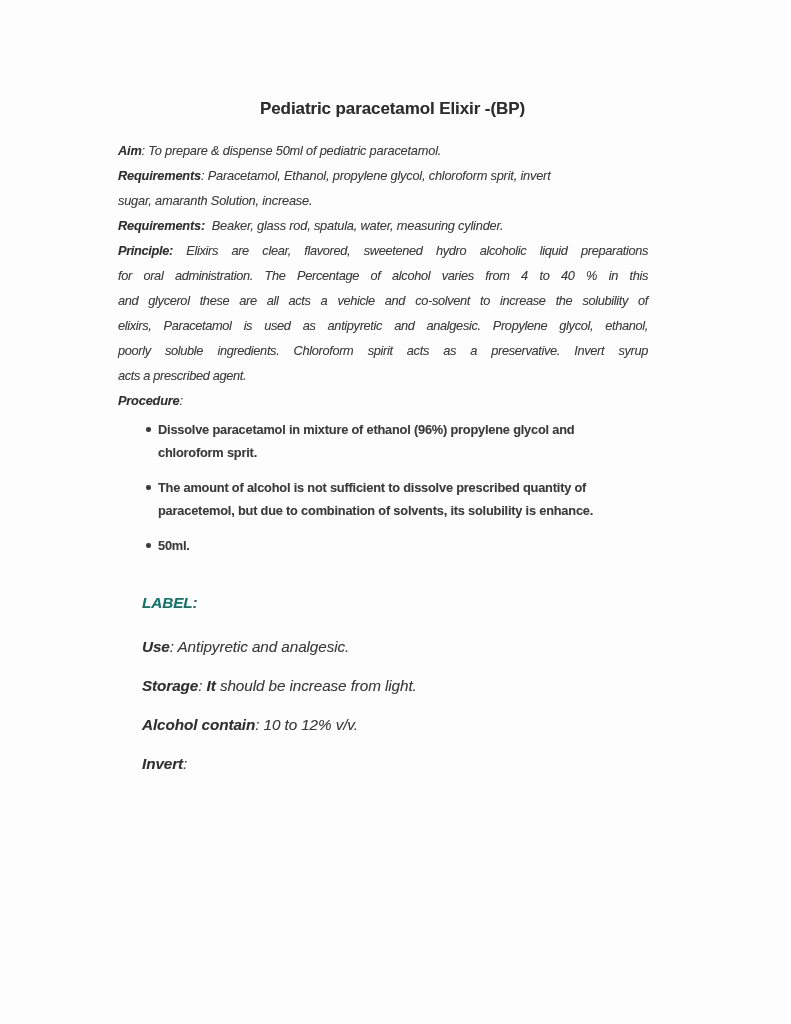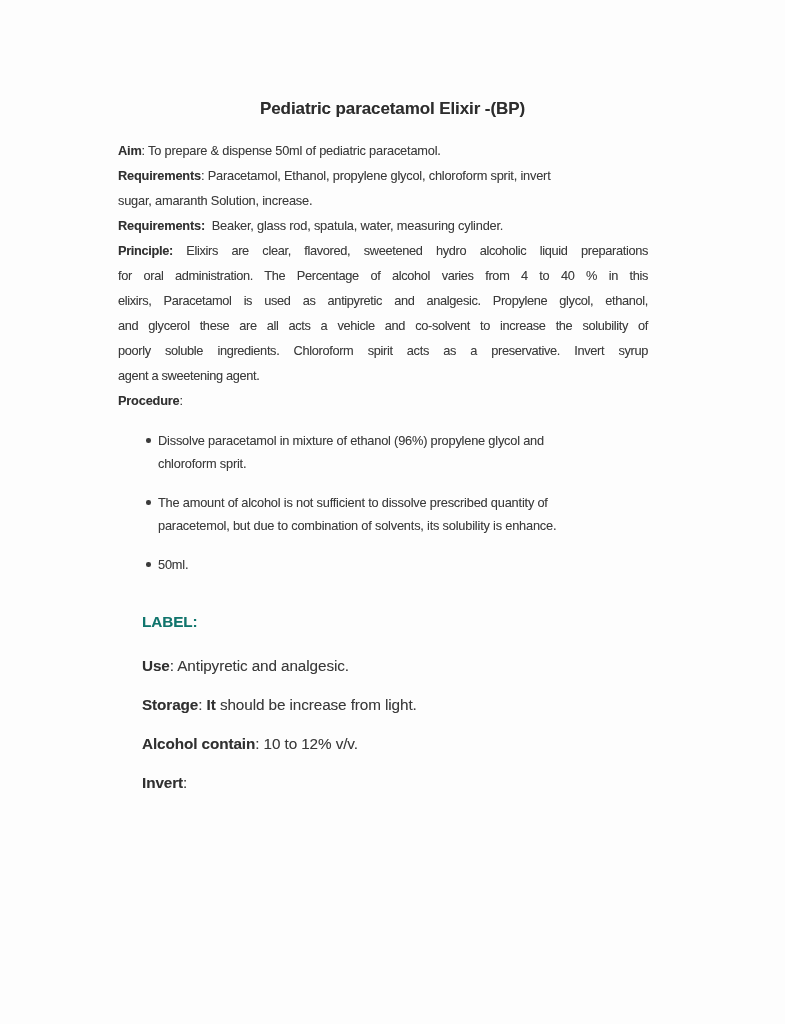--- a/index.html
+++ b/index.html
@@ -31,41 +31,42 @@
     position: absolute;
     left: 118px;
     top: 138px;
     width: 530px;
     font-size: 12.8px;
     line-height: 25px;
     letter-spacing: -0.2px;
     text-shadow: 0 0 0.6px rgba(59,59,59,0.3);
   }
 
-  .doc-body p { margin: 0; }
+  .doc-body p { margin: 0; font-style: italic; }
   .p-aim        { margin-bottom: 11px; }
   .p-req1       { margin-bottom: 8px;  }
   .p-req2       { margin-bottom: 9px;  }
   .p-principle  { margin-bottom: 0; letter-spacing: -0.35px; }
   .p-procedure  { margin-bottom: 2px; }
 
   .b { font-weight: bold; color: #303030; }
 
   .line  { display: block; }
   .jline { display: block; text-align: justify; text-align-last: justify; }
 
   ul.bullets {
     list-style: none;
     margin: 0;
     padding: 0 0 0 40px;
   }
   ul.bullets li {
     position: relative;
     line-height: 23px;
-    margin: 16px 0 12px 0;
+    margin: 5px 0 12px 0;
+    font-weight: bold;
   }
   ul.bullets li .dot {
     position: absolute;
     left: -12px;
     top: 9px;
     width: 4.5px;
     height: 4.5px;
     border-radius: 50%;
     background: #3b3b3b;
   }
@@ -94,24 +95,24 @@
     <p class="p-req1">
       <span class="line"><span class="b">Requirements</span><span>: Paracetamol, Ethanol, propylene glycol, chloroform sprit, invert</span></span>
       <span class="line">sugar, amaranth Solution, increase.</span>
     </p>
 
     <p class="p-req2"><span class="b">Requirements:</span><span>&nbsp; Beaker, glass rod, spatula, water, measuring cylinder.</span></p>
 
     <p class="p-principle">
       <span class="jline"><span class="b">Principle:</span><span> Elixirs are clear, flavored, sweetened hydro alcoholic liquid preparations</span></span>
       <span class="jline">for oral administration. The Percentage of alcohol varies from 4 to 40 % in this</span>
+      <span class="jline">and glycerol these are all acts a vehicle and co-solvent to increase the solubility of</span>
       <span class="jline">elixirs, Paracetamol is used as antipyretic and analgesic. Propylene glycol, ethanol,</span>
-      <span class="jline">and glycerol these are all acts a vehicle and co-solvent to increase the solubility of</span>
       <span class="jline">poorly soluble ingredients. Chloroform spirit acts as a preservative. Invert syrup</span>
-      <span class="line">agent a sweetening agent.</span>
+      <span class="line">acts a prescribed agent.</span>
     </p>
 
     <p class="p-procedure"><span class="b">Procedure</span><span>:</span></p>
 
     <ul class="bullets">
       <li>
         <span class="dot"></span>
         <span class="line">Dissolve paracetamol in mixture of ethanol (96%) propylene glycol and</span>
         <span class="line">chloroform sprit.</span>
       </li>

